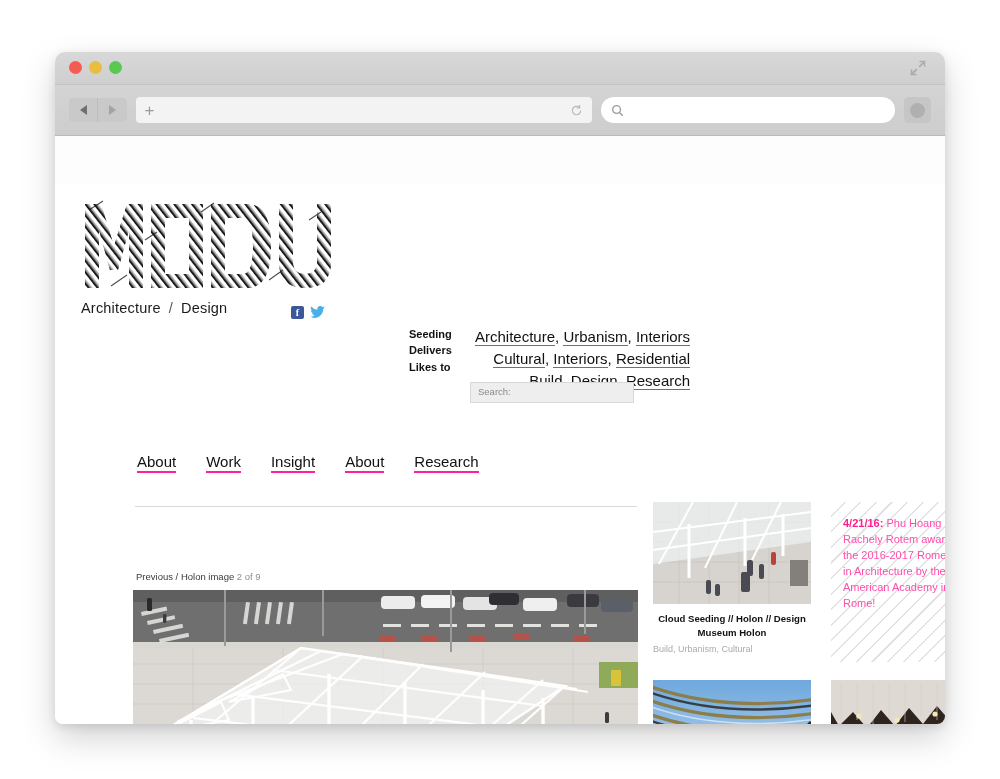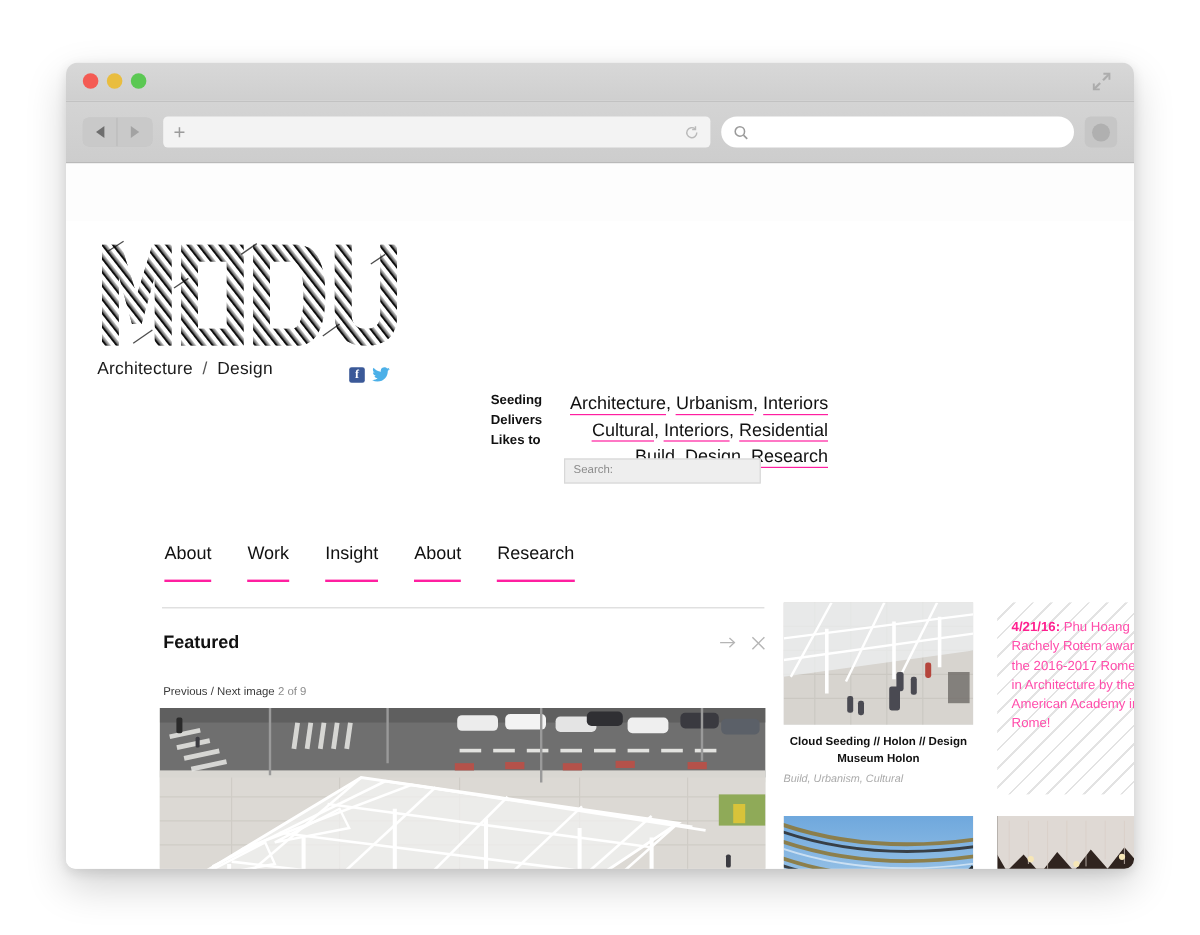--- a/index.html
+++ b/index.html
@@ -96,21 +96,21 @@
     position:absolute;left:415px;top:198px;width:162px;height:19px;
     background:#eeeeee;border:1px solid #d8d8d8;
   }
   .site-search span{
     display:block;padding:3px 0 0 7px;font-size:9.5px;color:#8a8a8a;
   }
 
   .mainnav{position:absolute;left:82px;top:269px;display:flex;gap:30px;}
   .mainnav a{
     font-size:15px;color:#111;text-decoration:none;
-    border-bottom:2px solid #ff1fa0;padding-bottom:13px;
+    border-bottom:2px solid #ff1fa0;padding-bottom:1px;
   }
 
   .rule{position:absolute;left:80px;top:322px;width:502px;height:1px;background:#d9d9d9;}
 
   .featured-head{position:absolute;left:81px;top:343px;width:502px;
     display:flex;justify-content:space-between;align-items:center;}
   .featured-title{font-size:15px;font-weight:bold;color:#111;}
   .featured-icons{display:flex;gap:12px;align-items:center;opacity:.5;}
 
   .prevnext{position:absolute;left:81px;top:387px;font-size:9.5px;color:#3a3a3a;}
@@ -123,21 +123,21 @@
   }
 
   
   .rightcol{position:absolute;left:598px;top:318px;width:336px;}
   .grid{display:flex;flex-wrap:wrap;gap:18px 20px;}
   .cardcol{width:158px;}
   .thumb{width:100%;height:102px;overflow:hidden;background:#ddd;display:block;}
   .cardtitle{
     font-size:9.6px;font-weight:bold;color:#111;line-height:1.42;margin-top:8px;text-align:center;
   }
-  .cardtags{font-size:9px;color:#aaa;margin-top:5px;line-height:1.3;font-style:italic;}
+  .cardtags{font-size:9px;color:#aaa;margin-top:5px;line-height:1.3;}
 
   .newscard{
     width:158px;min-height:160px;position:relative;overflow:hidden;
     background:
       repeating-linear-gradient(-45deg, #ffffff 0 5px, #e3e3e3 5px 6.5px, #ffffff 6.5px 11px);
     border:0;
   }
   .newscard .txt{
     position:relative;padding:14px 12px 12px 12px;
     font-size:11px;line-height:1.45;color:#ff4dab;
@@ -291,39 +291,23 @@
       <div class="mainnav">
         <a>About</a>
         <a>Work</a>
         <a>Insight</a>
         <a>About</a>
         <a>Research</a>
       </div>
 
       <div class="rule"></div>
 
-      <div class="featured-head">
-        <span class="featured-title">Featured</span>
-        <span class="featured-icons">
-          <span>
-            <svg viewBox="0 0 16 12" width="15" height="11">
-              <path d="M1 6h13" stroke="#6e6e6e" stroke-width="1.2"></path>
-              <path d="M9.5 1.8L14 6l-4.5 4.2" fill="none" stroke="#6e6e6e" stroke-width="1.2"></path>
-            </svg>
-          </span>
-          <span>
-            <svg viewBox="0 0 12 12" width="12" height="12">
-              <path d="M1 1l10 10M11 1L1 11" stroke="#6e6e6e" stroke-width="1.2"></path>
-            </svg>
-          </span>
-        </span>
-      </div>
 
       <div class="prevnext">
-        <span>Previous / Next image</span>
+        <span>Previous / Holon image</span>
         <span class="count">2 of 9</span>
       </div>
 
       <div class="featured-photo">
         <svg viewBox="0 0 505 184" width="505" height="184">
           <rect width="505" height="184" fill="#dedcd8"></rect>
 
           <path d="M0 0 H505 V58 H0 Z" fill="#6f6f6f"></path>
           <path d="M0 0 H505 V12 H0 Z" fill="#5f5f5f"></path>
 

